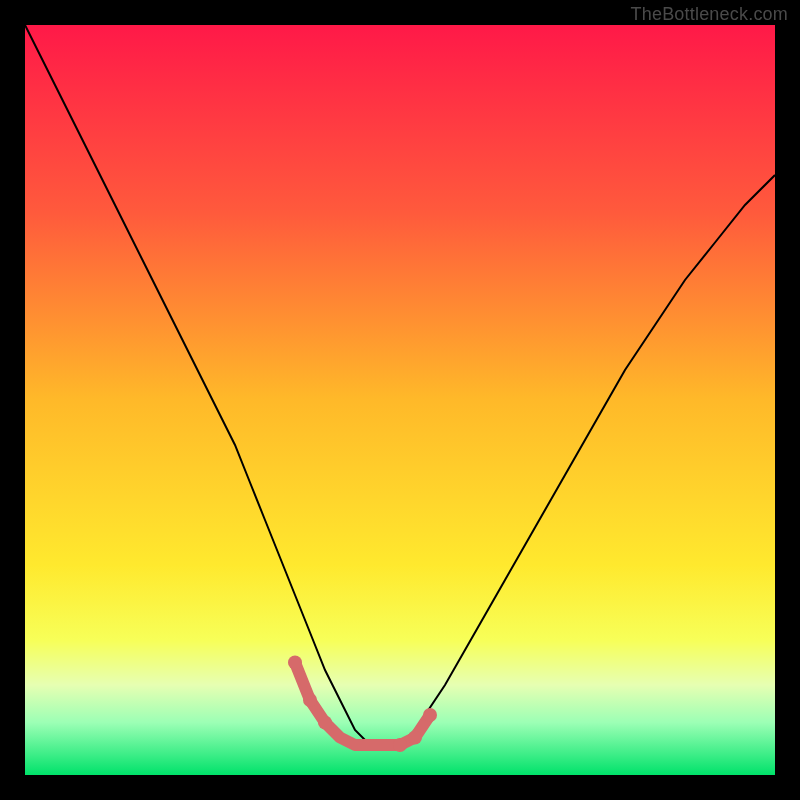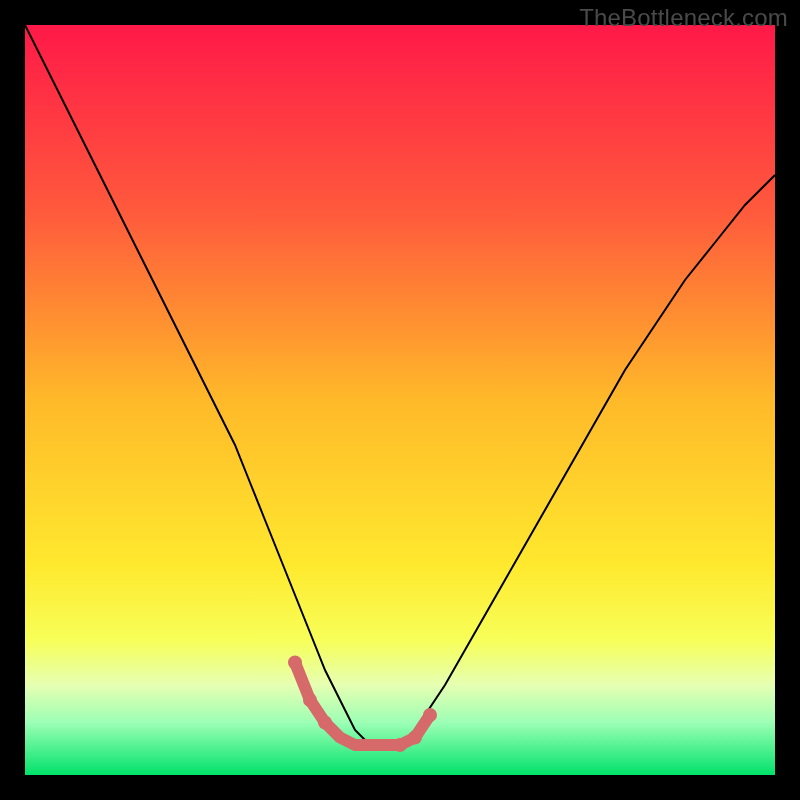--- a/index.html
+++ b/index.html
@@ -24,21 +24,21 @@
     top: 25px;
     width: 750px;
     height: 750px;
     overflow: hidden;
   }
   .watermark {
     position: absolute;
     top: 4px;
     right: 12px;
     color: #4a4a4a;
-    font-size: 24px;
+    font-size: 18px;
     font-weight: 500;
     letter-spacing: 0.2px;
     z-index: 5;
   }
   svg { display: block; }
 </style>
 </head>
 <body>
 
 <div class="frame">

